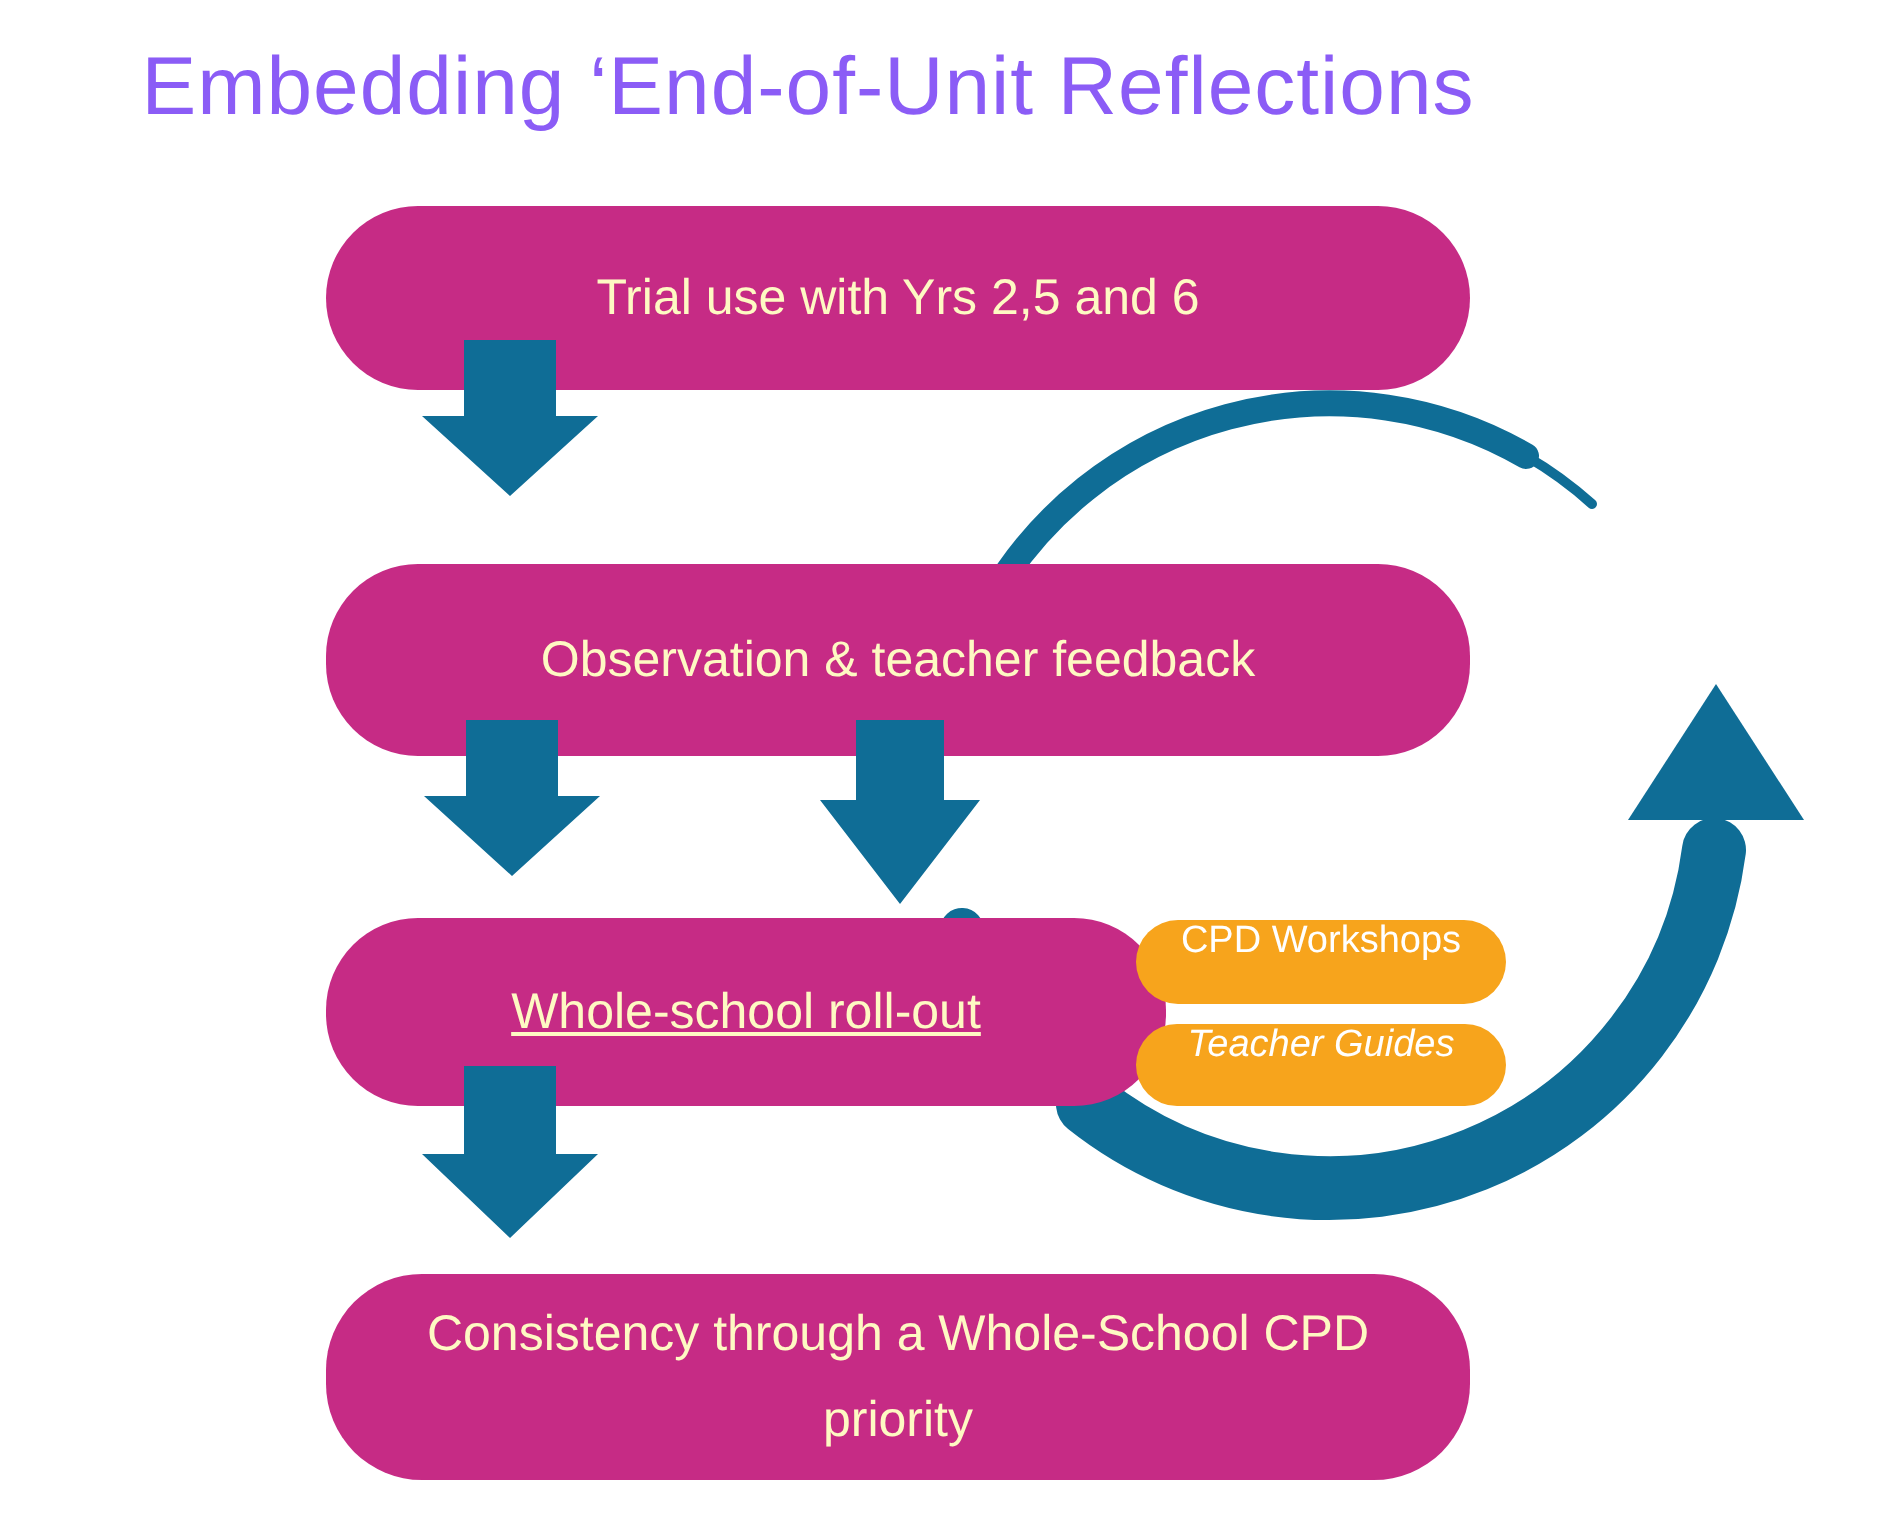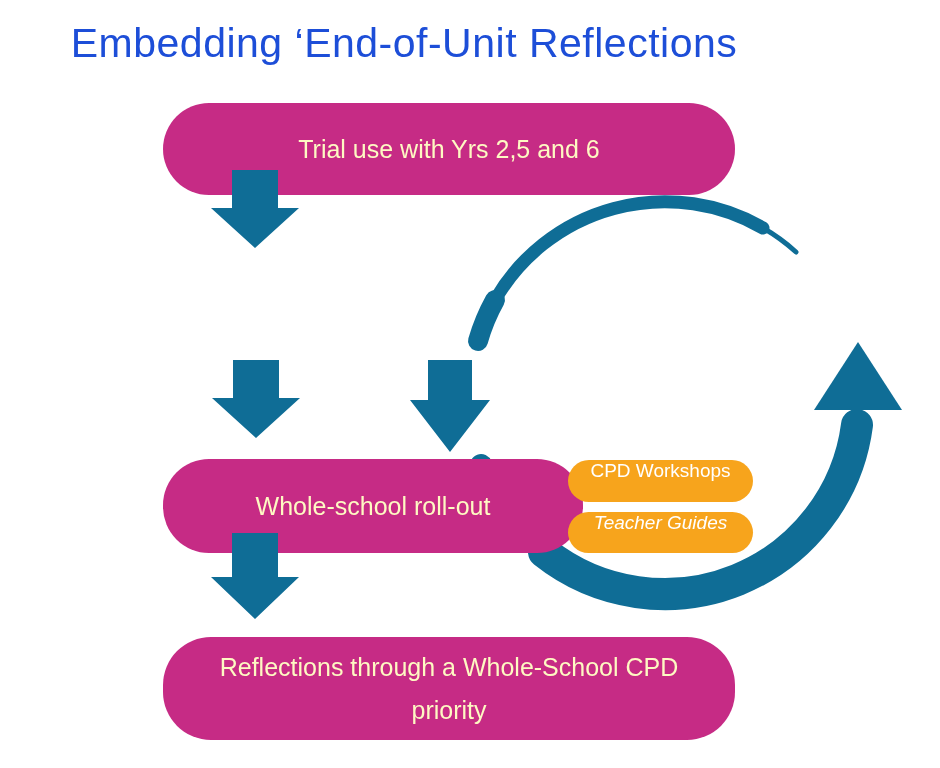--- a/index.html
+++ b/index.html
@@ -13,21 +13,21 @@
   }
   .title {
     position: absolute;
     left: 0; top: 20px;
     width: 808px;
     margin: 0;
     text-align: center;
     font-size: 41px;
     font-weight: 400;
     letter-spacing: 0.5px;
-    color: #1d4ed8;
+    color: #8b5cf6;
     z-index: 4;
   }
   .layer {
     position: absolute;
     left: 0; top: 0;
     width: 940px; height: 768px;
     pointer-events: none;
   }
   #arc-layer   { z-index: 1; }
   #arrow-layer { z-index: 3; }
@@ -41,21 +41,21 @@
     justify-content: center;
     text-align: center;
     font-size: 25px;
     line-height: 1.7;
     z-index: 2;
     box-sizing: border-box;
     padding: 0 42px;
   }
   .box1 { left: 163px; top: 103px; width: 572px; height: 92px; }
   .box2 { left: 163px; top: 282px; width: 572px; height: 96px; }
-  .box3 { left: 163px; top: 459px; width: 420px; height: 94px; }
+  .box3 { left: 163px; top: 459px; width: 420px; height: 94px; text-decoration: underline; }
   .box4 { left: 163px; top: 637px; width: 572px; height: 103px; border-radius: 48px; }
   .pill {
     position: absolute;
     background: #f7a41c;
     border-radius: 21px;
     color: #ffffff;
     display: flex;
     align-items: flex-start;
     justify-content: center;
     text-align: center;
@@ -80,27 +80,30 @@
       <path d="M 481 465 A 196 196 0 0 0 544 552" stroke-width="22" stroke="#0f6d96"></path>
       <path d="M 544 552 A 194 194 0 0 0 857 425" stroke-width="32" stroke="#0f6d96"></path>
       <polygon points="858,342 902,410 814,410" stroke="none" fill="#0f6d96"></polygon>
     </g>
   </svg>
 
   <div class="box box1">
     <span>Trial use with Yrs 2,5 and 6</span>
   </div>
 
+  <div class="box box2">
+    <span>Observation &amp; teacher feedback</span>
+  </div>
 
   <div class="box box3">
     <span>Whole-school roll-out</span>
   </div>
 
   <div class="box box4">
-    <span>Reflections through a Whole-School CPD priority</span>
+    <span>Consistency through a Whole-School CPD priority</span>
   </div>
 
   <div class="pill pill1">
     <span>CPD Workshops</span>
   </div>
 
   <div class="pill pill2">
     <span>Teacher Guides</span>
   </div>
 

